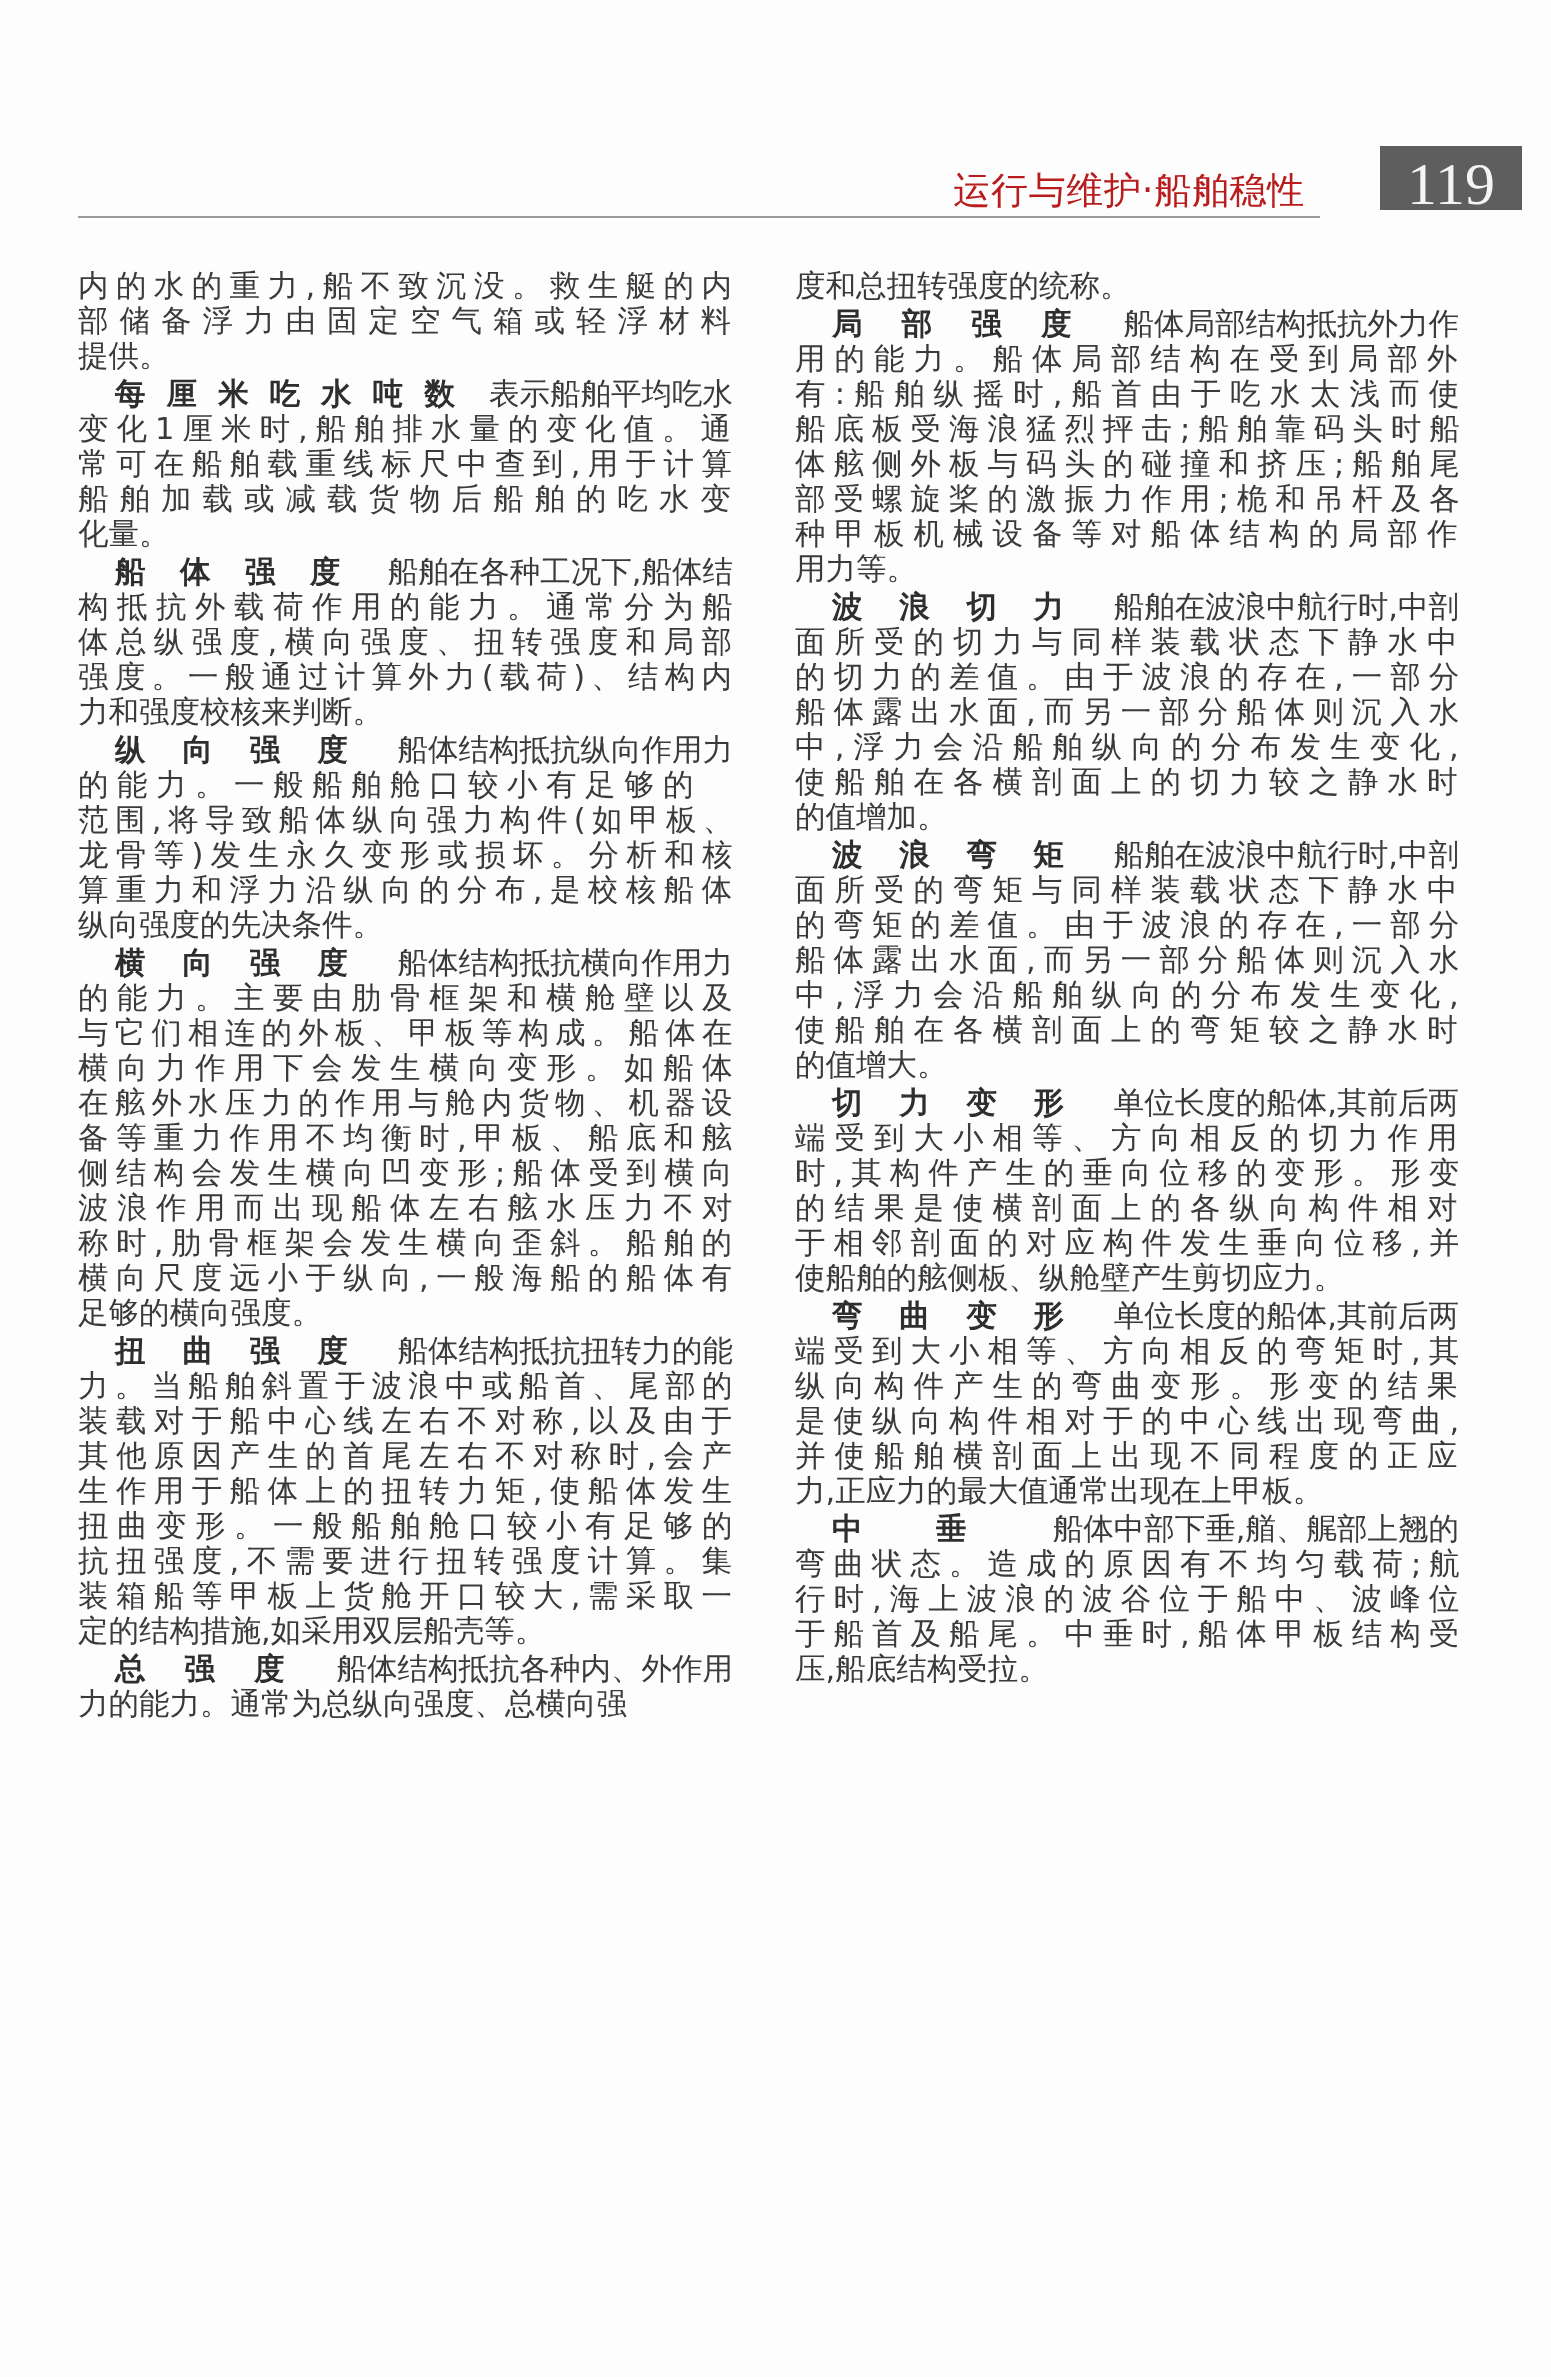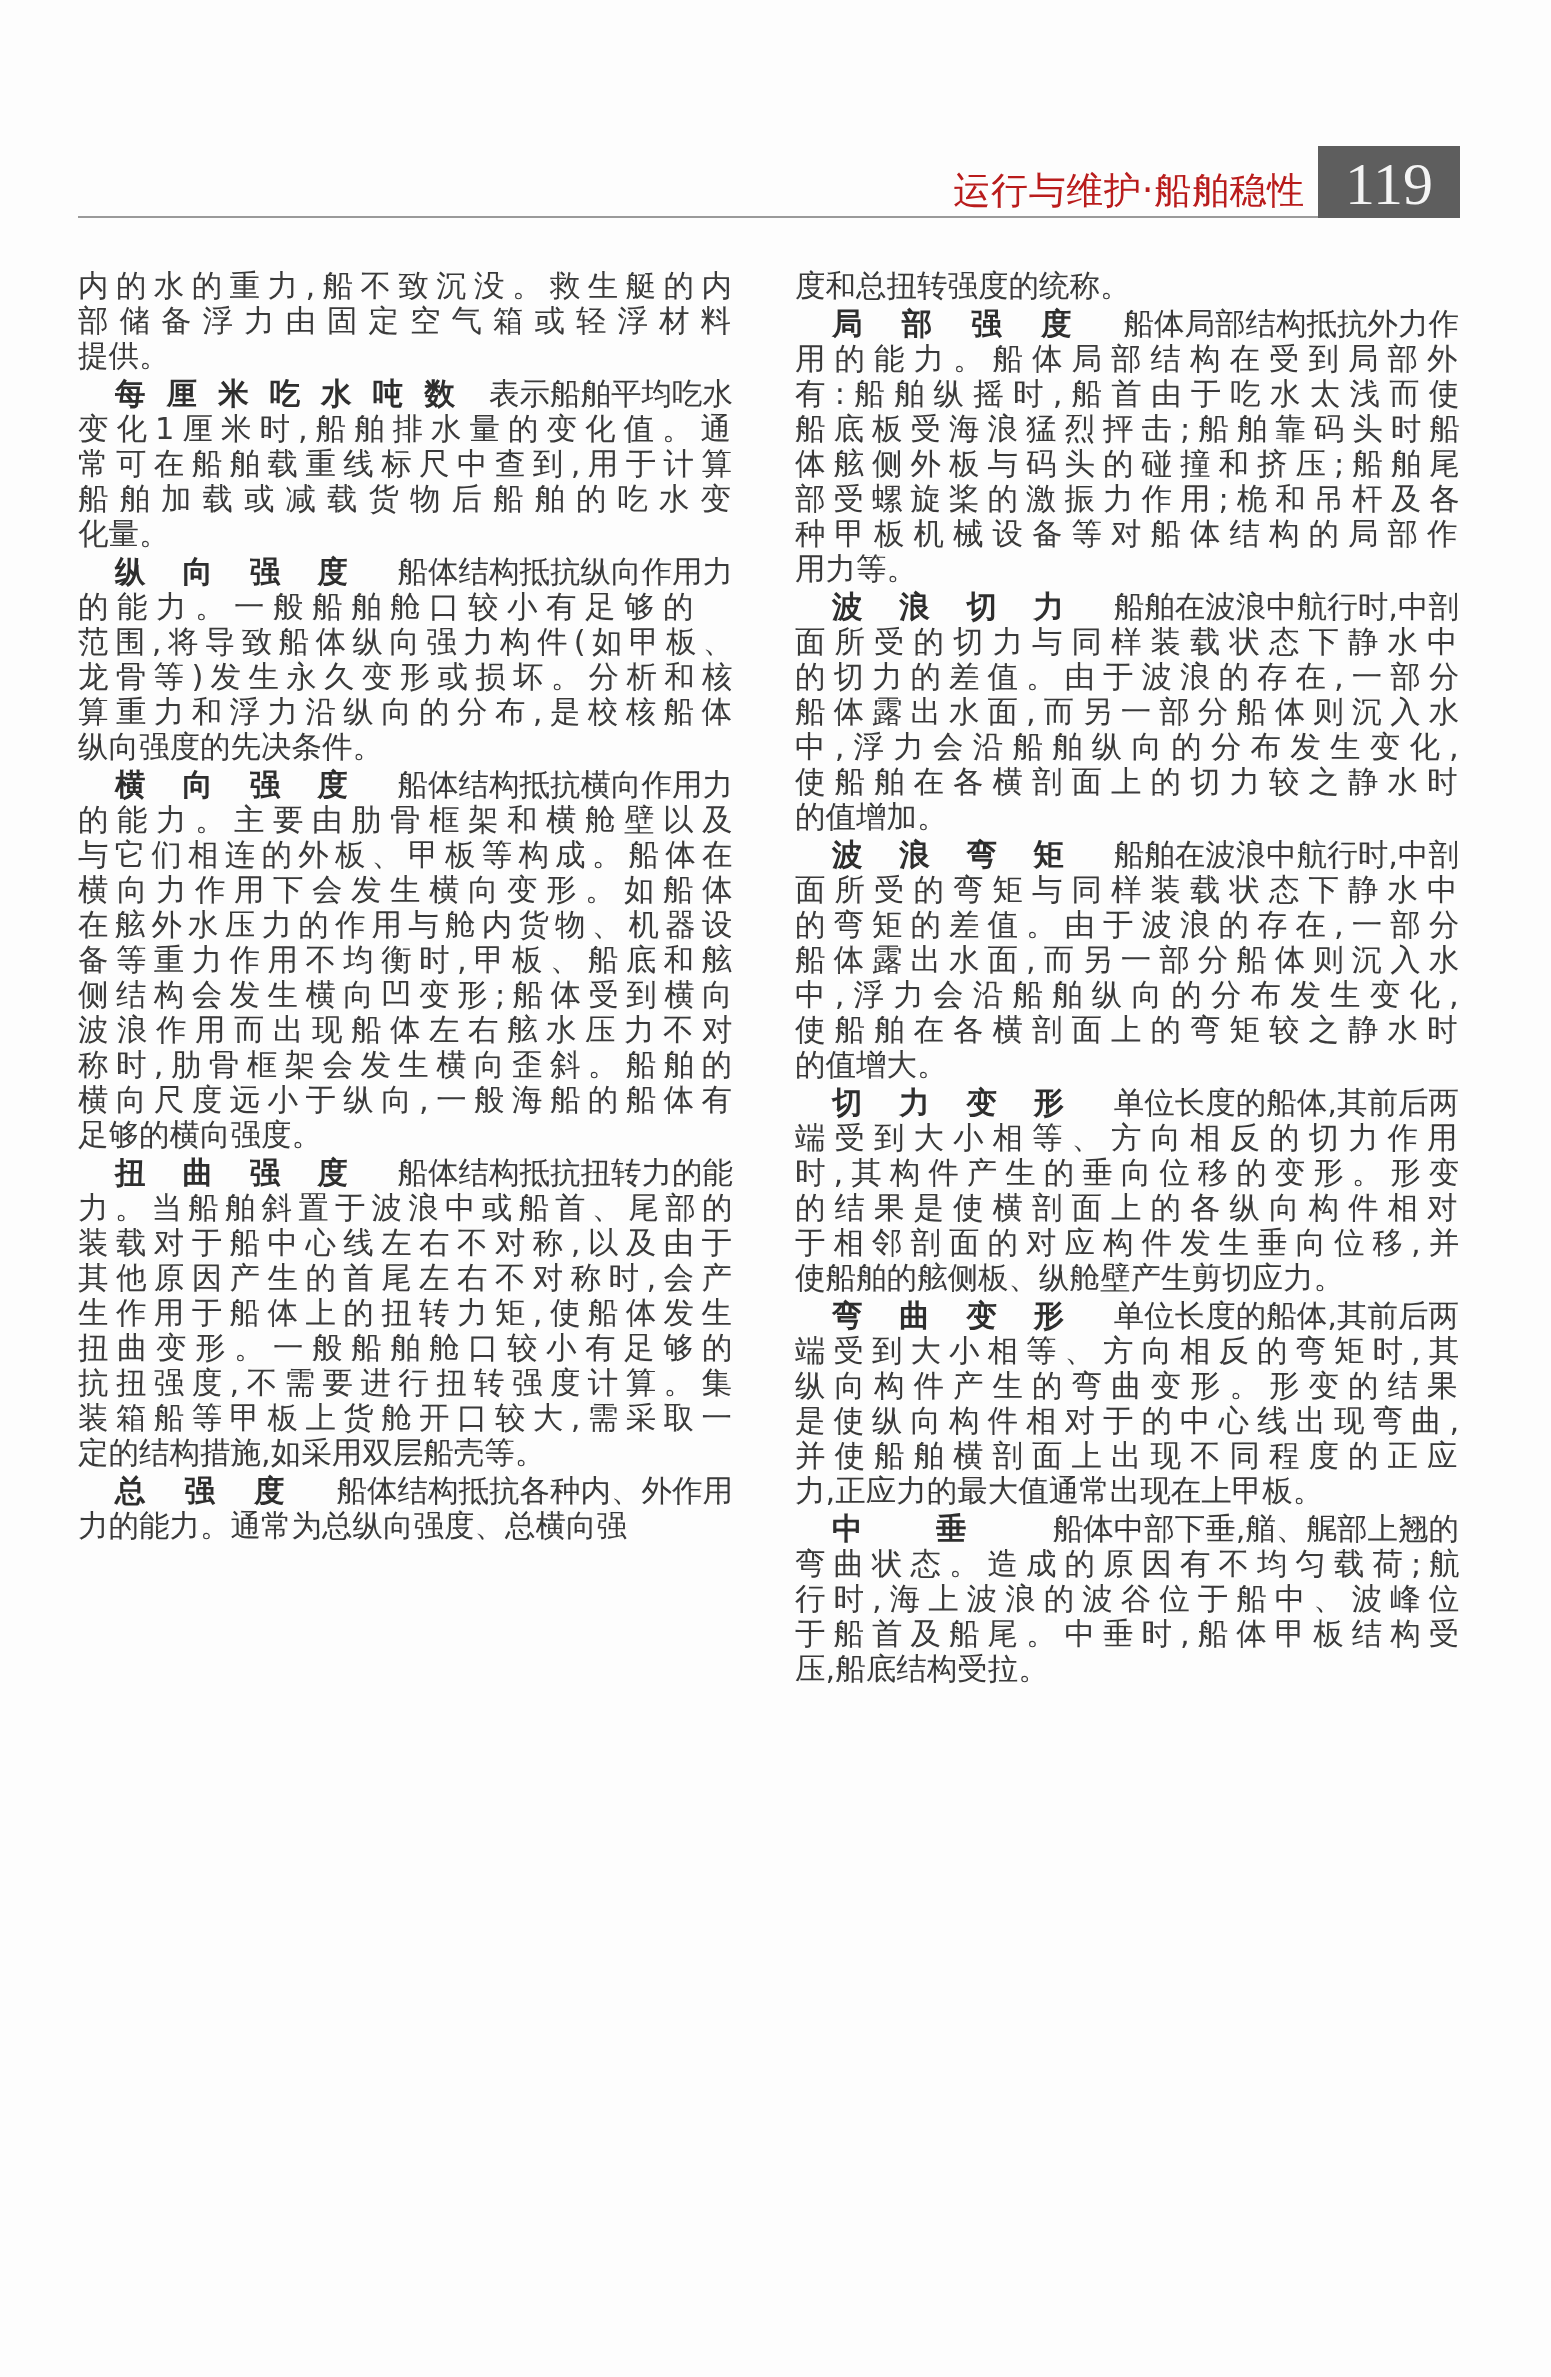--- a/index.html
+++ b/index.html
@@ -3,21 +3,21 @@
 <meta charset="utf-8">
 <style>
   html, body { margin:0; padding:0; }
   body {
     width:1551px; height:2377px; background:#fdfdfd; position:relative; overflow:hidden;
     font-family:"DejaVu Sans", "Liberation Sans", sans-serif; color:#3a3a3a;
   }
   .header { position:absolute; left:0; top:0; width:1551px; height:223px; }
   .header-rule { position:absolute; left:78px; top:216px; width:1242px; height:2.2px; background:#9a9a9a; }
   .header-title { position:absolute; right:246px; top:168px; font-size:37px; line-height:45px; color:#b91c1c; letter-spacing:0.7px; white-space:nowrap; }
-  .page-number-box { position:absolute; left:1318px; top:146px; width:142px; height:72px; background:#5e5e5e; }
+  .page-number-box { position:absolute; left:1380px; top:146px; width:142px; height:64px; background:#5e5e5e; }
   .page-number { position:absolute; left:0; right:0; top:4.5px; text-align:center; font-family:"Liberation Serif", "DejaVu Serif", serif; font-size:60px; line-height:67px; color:#f4f4f4; }
   .column { position:absolute; top:268px; }
   .col-left { left:78px; width:655px; }
   .col-right { left:795px; width:664px; }
   .line { height:35px; line-height:35px; font-size:30.5px; white-space:nowrap; text-align:justify; text-align-last:justify; overflow:visible; }
   .line.last { text-align-last:left; }
   .line.indent { padding-left:37px; }
   .term { font-weight:bold; color:#2e2e2e; margin-right:13px; }
   .entry { margin-bottom:3px; }
 </style>
@@ -37,20 +37,27 @@
       <div class="line"><span style="display: inline-block; letter-spacing: 7.4px;">内的水的重力,船不致沉没。救生艇的内</span></div>
       <div class="line"><span style="display: inline-block; letter-spacing: 11px;">部储备浮力由固定空气箱或轻浮材料</span></div>
       <div class="line last"><span>提供。</span></div>
     </div>
     <div class="entry">
       <div class="line indent"><span class="term">每厘米吃水吨数</span><span style="display: inline-block; letter-spacing: 0px;">表示船舶平均吃水</span></div>
       <div class="line"><span style="display: inline-block; letter-spacing: 8px;">变化1厘米时,船舶排水量的变化值。通</span></div>
       <div class="line"><span style="display: inline-block; letter-spacing: 7.4px;">常可在船舶载重线标尺中查到,用于计算</span></div>
       <div class="line"><span style="display: inline-block; letter-spacing: 11px;">船舶加载或减载货物后船舶的吃水变</span></div>
       <div class="line last"><span>化量。</span></div>
+    </div>
+    <div class="entry">
+      <div class="line indent"><span class="term">船体强度</span><span style="display: inline-block; letter-spacing: 0px;">船舶在各种工况下,船体结</span></div>
+      <div class="line"><span style="display: inline-block; letter-spacing: 8.5px;">构抵抗外载荷作用的能力。通常分为船</span></div>
+      <div class="line"><span style="display: inline-block; letter-spacing: 7.4px;">体总纵强度,横向强度、扭转强度和局部</span></div>
+      <div class="line"><span style="display: inline-block; letter-spacing: 6.2px;">强度。一般通过计算外力(载荷)、结构内</span></div>
+      <div class="line last"><span>力和强度校核来判断。</span></div>
     </div>
     <div class="entry">
       <div class="line indent"><span class="term">纵向强度</span><span style="display: inline-block; letter-spacing: 0px;">船体结构抵抗纵向作用力</span></div>
       <div class="line"><span style="display: inline-block; letter-spacing: 8.5px;">的能力。一般船舶舱口较小有足够的</span></div>
       <div class="line"><span style="display: inline-block; letter-spacing: 6.4px;">范围,将导致船体纵向强力构件(如甲板、</span></div>
       <div class="line"><span style="display: inline-block; letter-spacing: 7.3px;">龙骨等)发生永久变形或损坏。分析和核</span></div>
       <div class="line"><span style="display: inline-block; letter-spacing: 7.4px;">算重力和浮力沿纵向的分布,是校核船体</span></div>
       <div class="line last"><span>纵向强度的先决条件。</span></div>
     </div>
     <div class="entry">

